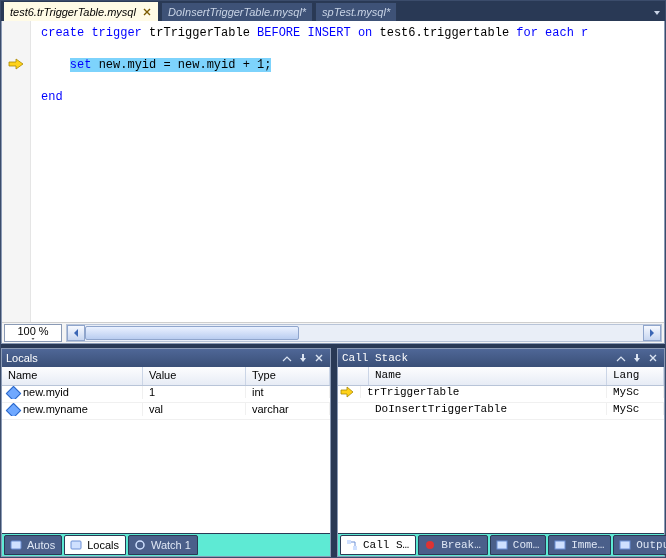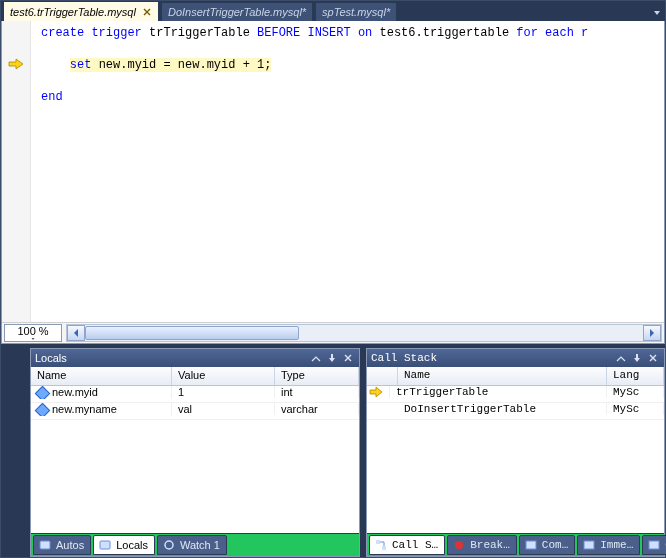--- a/index.html
+++ b/index.html
@@ -93,21 +93,21 @@
     padding: 4px 0 0 10px;
     font-family: Consolas, "Courier New", monospace;
     font-size: 12px;
     line-height: 16px;
     white-space: pre;
     overflow: hidden;
     color: #000;
   }
   .kw { color: #0000ff; }
   .ident { color: #000; }
-  .hl { background: #fef9c3; }
+  .hl { background: #7dd3fc; }
   .num { color: #000; }
   .semi { color: #000; }
   .editor-status {
     height: 20px;
     border-top: 1px solid #cfcfcf;
     background: #f4f4f4;
     display: flex;
     align-items: center;
     font-size: 11px;
     gap: 4px;
@@ -143,21 +143,20 @@
   .sb-thumb {
     position:absolute; left:0; top:0; height:12px; width:38%;
     background: linear-gradient(#eaf1ff,#b9cdf0);
     border:1px solid #8fa5cc; border-radius:2px;
   }
   
   .split {
     display: flex;
     flex: 1;
     min-height: 0;
-    margin-left: 29px;
   }
   .panel {
     display: flex;
     flex-direction: column;
     min-width: 0;
     background: #fff;
     border: 1px solid #8a9ab5;
   }
   .panel.left { width: 328px; }
   .vsplit { width: 6px; background: #293955; }
@@ -208,21 +207,21 @@
     background: #6fa8ff; border:1px solid #2a67c8;
     display:inline-block; margin-right:4px; vertical-align:middle;
   }
   .cs-arrow {
     width:14px; height:12px; display:inline-block; margin-right:2px;
     vertical-align:middle;
   }
   
   .btabs {
     height: 22px;
-    background: #22c55e;
+    background: #5eead4;
     display:flex; align-items:center;
     padding: 0 2px;
     gap: 2px;
     border-top:1px solid #2a3a55;
   }
   .btab {
     display:flex; align-items:center;
     height: 18px;
     padding: 0 6px 0 4px;
     font-size: 11px;

